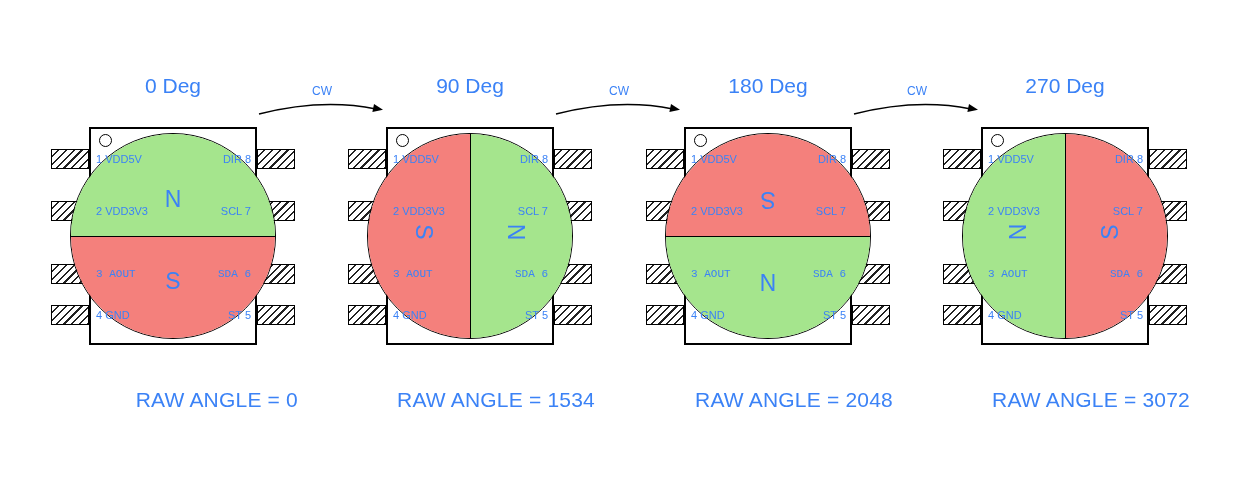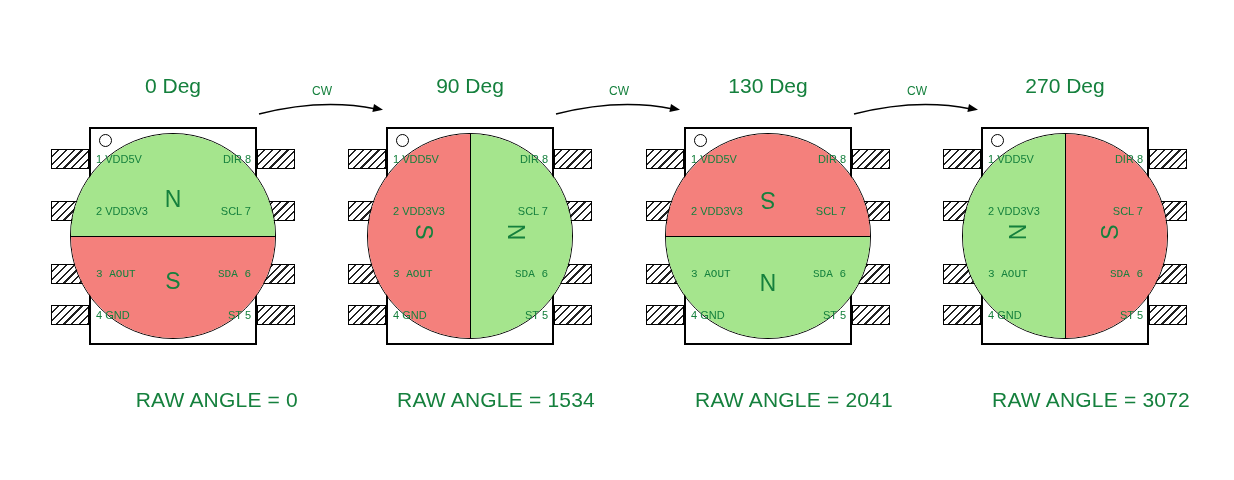--- a/index.html
+++ b/index.html
@@ -1,18 +1,18 @@
 <!DOCTYPE html>
 <html><head>
 <meta charset="utf-8">
 <style>
   html,body{margin:0;padding:0;background:#fff;}
   .stage{
     position:relative;width:1234px;height:480px;background:#ffffff;
-    font-family:"Liberation Sans",sans-serif;color:#15803d;overflow:hidden;
+    font-family:"Liberation Sans",sans-serif;color:#3b82f6;overflow:hidden;
   }
   .panel{position:absolute;top:0;width:250px;height:480px;}
   .title{position:absolute;top:74px;left:0;width:100%;text-align:center;font-size:21px;}
   .caption{position:absolute;top:388px;left:0;width:100%;text-align:right;font-size:21px;letter-spacing:.2px;}
 
   .chip-area{position:absolute;top:127px;left:0;width:250px;height:218px;}
   .chip-body{
     position:absolute;left:41px;top:0;width:168px;height:218px;
     border:2px solid #000;background:#fff;box-sizing:border-box;
   }
@@ -118,21 +118,21 @@
       <div class="pin-label left r4">4 GND</div>
       <div class="pin-label right r1">DIR 8</div>
       <div class="pin-label right r2">SCL 7</div>
       <div class="pin-label right r3">SDA 6</div>
       <div class="pin-label right r4">ST 5</div>
     </div>
     <div class="caption">RAW ANGLE = 1534</div>
   </section>
 
   <section class="panel" style="left:643px">
-    <div class="title">130 Deg</div>
+    <div class="title">180 Deg</div>
     <div class="chip-area">
       <div class="pin left r1"></div>
       <div class="pin left r2"></div>
       <div class="pin left r3"></div>
       <div class="pin left r4"></div>
       <div class="pin right r1"></div>
       <div class="pin right r2"></div>
       <div class="pin right r3"></div>
       <div class="pin right r4"></div>
       <div class="chip-body">
@@ -146,21 +146,21 @@
       </div>
       <div class="pin-label left r1">1 VDD5V</div>
       <div class="pin-label left r2">2 VDD3V3</div>
       <div class="pin-label left r3">3 AOUT</div>
       <div class="pin-label left r4">4 GND</div>
       <div class="pin-label right r1">DIR 8</div>
       <div class="pin-label right r2">SCL 7</div>
       <div class="pin-label right r3">SDA 6</div>
       <div class="pin-label right r4">ST 5</div>
     </div>
-    <div class="caption">RAW ANGLE = 2041</div>
+    <div class="caption">RAW ANGLE = 2048</div>
   </section>
 
   <section class="panel" style="left:940px">
     <div class="title">270 Deg</div>
     <div class="chip-area">
       <div class="pin left r1"></div>
       <div class="pin left r2"></div>
       <div class="pin left r3"></div>
       <div class="pin left r4"></div>
       <div class="pin right r1"></div>

